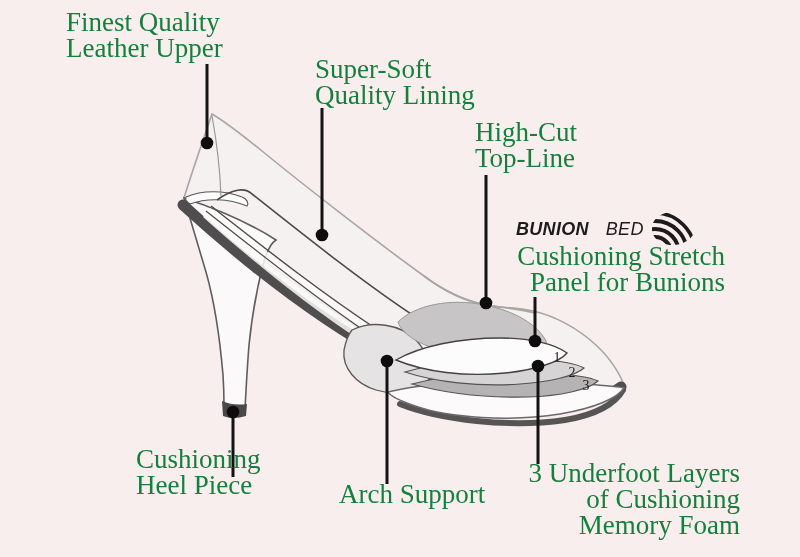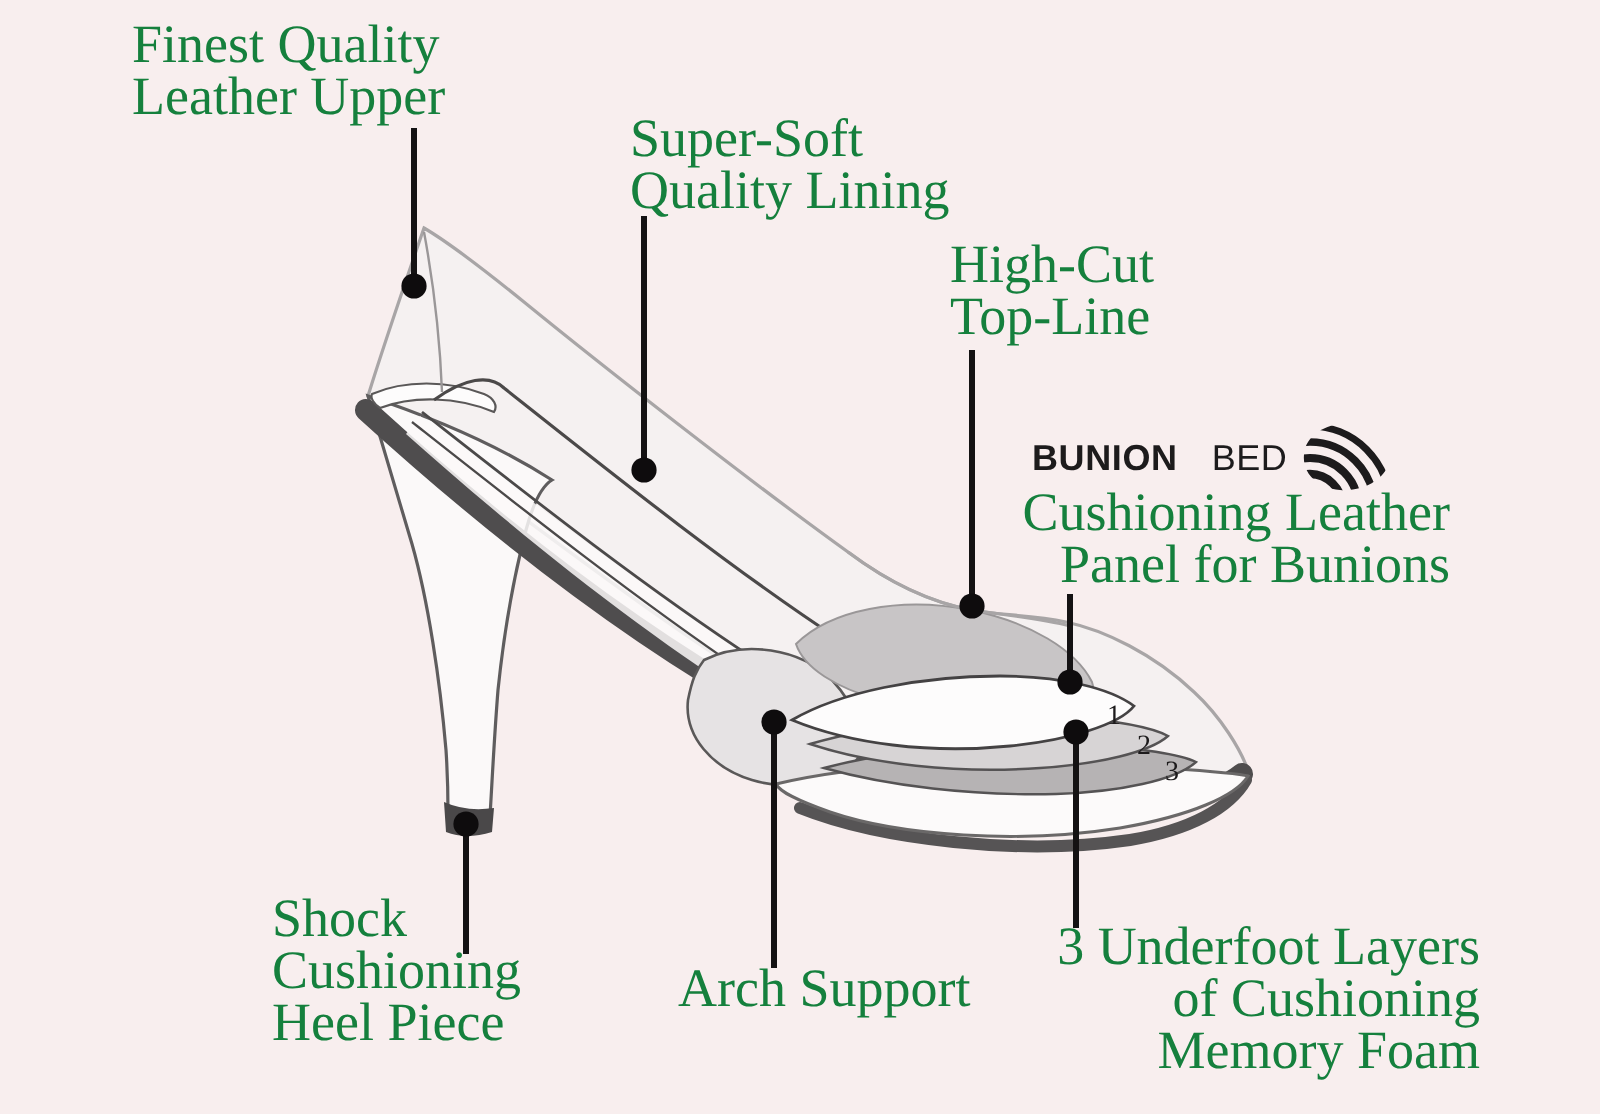--- a/index.html
+++ b/index.html
@@ -18,21 +18,21 @@
     color:#15803d;
     white-space:nowrap;
   }
   .label span{display:block;}
   .label.align-right{text-align:right;}
   .brand{
     position:absolute;
     left:516px;top:211px;
     display:flex;align-items:center;
     font-family:"Liberation Sans","DejaVu Sans",sans-serif;
-    font-size:18px;color:#1d1b1c;letter-spacing:0.3px;
+    font-size:18px;color:#1d1b1c;letter-spacing:0.3px;font-style:italic;
   }
   .brand .bold{font-weight:700;}
   .brand .light{font-weight:400;margin-left:17px;}
   .brand .mark{margin-left:7px;display:block;}
 </style>
 </head>
 <body>
 
 <div class="stage">
 
@@ -184,26 +184,25 @@
         <circle cx="4" cy="42" r="7" stroke-width="5"></circle>
         <circle cx="4" cy="42" r="16" stroke-width="4.2"></circle>
         <circle cx="4" cy="42" r="24" stroke-width="4"></circle>
         <circle cx="4" cy="42" r="32" stroke-width="3.8"></circle>
         <circle cx="4" cy="42" r="40" stroke-width="3.6"></circle>
       </g>
     </svg>
   </div>
 
   <div class="label align-right" style="right:75px;top:244px;">
-    <span>Cushioning Leather</span>
+    <span>Cushioning Stretch</span>
     <span>Panel for Bunions</span>
   </div>
 
   <div class="label" style="left:136px;top:447px;">
-    <span>Shock</span>
     <span>Cushioning</span>
     <span>Heel Piece</span>
   </div>
 
   <div class="label" style="left:339px;top:482px;">
     <span>Arch Support</span>
   </div>
 
   <div class="label align-right" style="right:60px;top:461px;">
     <span>3 Underfoot Layers</span>

